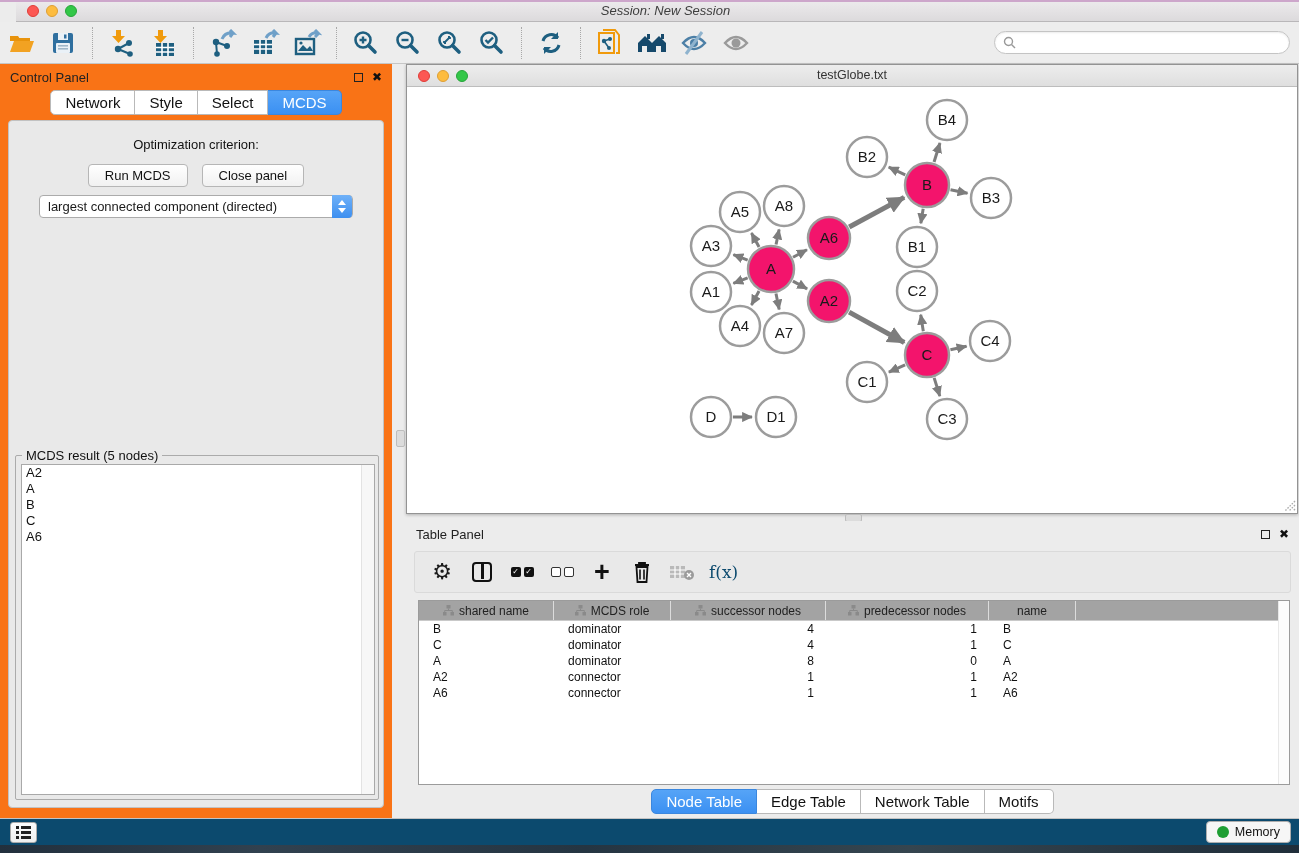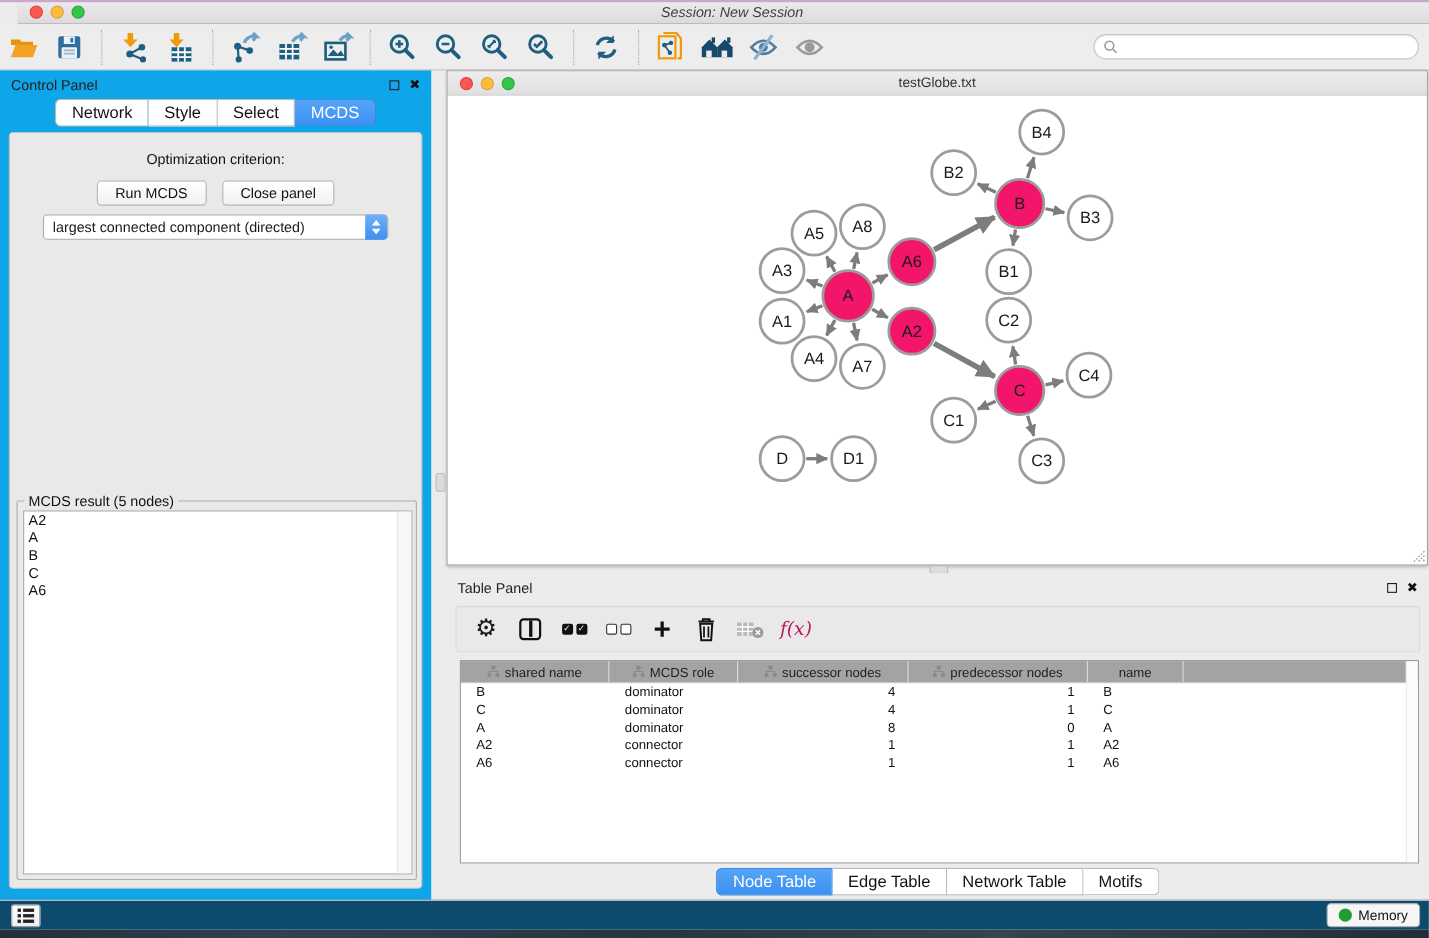--- a/index.html
+++ b/index.html
@@ -22,21 +22,21 @@
   #toolbar { position:absolute; left:0; top:22px; width:1299px; height:42px;
     background:#EDEDED; border-bottom:1px solid #C6C6C6; display:flex; align-items:center; }
   .ticon { width:34px; height:34px; display:flex; align-items:center; justify-content:center; margin:0 4px; }
   .tsep { width:1px; height:32px; border-left:1px dotted #A8A8A8; margin:0 8px; }
   #search-wrap { position:absolute; right:9px; top:9px; width:296px; height:23px; background:#fff;
     border:1px solid #C4C4C4; border-radius:12px; display:flex; align-items:center; padding-left:8px; gap:5px;
     box-shadow:inset 0 1px 2px rgba(0,0,0,.08); }
   #search-input { border:none; outline:none; flex:1; height:19px; font-size:12px; background:transparent; }
 
   
-  #control-panel { position:absolute; left:0; top:64px; width:392px; height:754px; background:#0ea5e9; }
+  #control-panel { position:absolute; left:0; top:64px; width:392px; height:754px; background:#f97316; }
   .panel-titlebar { height:26px; display:flex; align-items:center; padding:0 10px; font-size:13px; color:#222; }
   .panel-btns { margin-left:auto; display:flex; gap:9px; align-items:center; }
   .float-btn { width:9px; height:9px; border:1.5px solid #222; display:inline-block; }
   .close-btn { font-size:12px; font-weight:bold; color:#111; line-height:10px; }
   .seg-tabs { display:flex; justify-content:center; }
   .seg-tab { background:#fff; border:1px solid #B9B9B9; border-left:none; padding:3px 14px; font-size:15px; color:#111; }
   .seg-tab:first-child { border-left:1px solid #B9B9B9; border-radius:5px 0 0 5px; }
   .seg-tab:last-child { border-radius:0 5px 5px 0; }
   .seg-tab.active { background:linear-gradient(#56A4F7,#3B90F2); border-color:#3B87DE; color:#fff; }
   #cp-content { position:absolute; left:8px; top:56px; width:376px; height:688px;
@@ -77,21 +77,21 @@
   #tp-toolbar { position:absolute; left:8px; top:30px; width:877px; height:42px; background:#E9E9E9;
     border:1px solid #DADADA; border-radius:3px; display:flex; align-items:center; padding-left:14px; gap:14px; }
   .tp-icon { display:flex; align-items:center; justify-content:center; height:30px; min-width:26px; }
   .gear-glyph { font-size:22px; color:#1a1a1a; line-height:26px; font-family:"DejaVu Sans",sans-serif; }
   .cols-glyph { width:20px; height:20px; border:2.5px solid #111; border-radius:4px; position:relative; }
   .cols-glyph::after { content:""; position:absolute; left:7px; top:0; width:2.5px; height:15px; background:#111; }
   .chk-pair { display:flex; gap:3px; }
   .chk { width:10px; height:10px; background:#111; color:#fff; font-size:8px; line-height:10px; text-align:center; border-radius:2px; }
   .unchk { width:10px; height:10px; background:#fff; border:1.5px solid #333; border-radius:2px; }
   .plus-glyph { font-size:27px; font-weight:bold; color:#111; line-height:26px; }
-  .fx-glyph { font-family:"DejaVu Serif",serif; font-style:italic; font-size:17px; color:#be185d; }
+  .fx-glyph { font-family:"DejaVu Serif",serif; font-size:17px; color:#0c4a6e; }
   #tp-table { position:absolute; left:12px; top:79px; width:872px; height:185px; background:#fff; border:1px solid #9B9B9B; overflow:hidden; }
   #tbl-header { display:flex; height:20px; background:#a3a3a3; border-bottom:1px solid #C9C9C9; }
   .th { display:flex; align-items:center; justify-content:center; gap:5px; font-size:12px; color:#222; border-right:1px solid #DCDCDC; }
   .tr { display:flex; height:16px; align-items:center; }
   .td { font-size:12px; color:#111; overflow:hidden; white-space:nowrap; }
   #tbl-scroll { position:absolute; right:0; top:0; width:11px; height:100%; border-left:1px solid #E8E8E8; background:#FCFCFC; }
   #bottom-tabs { position:absolute; left:0; top:268px; width:893px; display:flex; justify-content:center; }
 
   
   #status-bar { position:absolute; left:0; top:818px; width:1299px; height:27px; background:#0c4a6e; border-top:1px solid #C3C3C3; }

